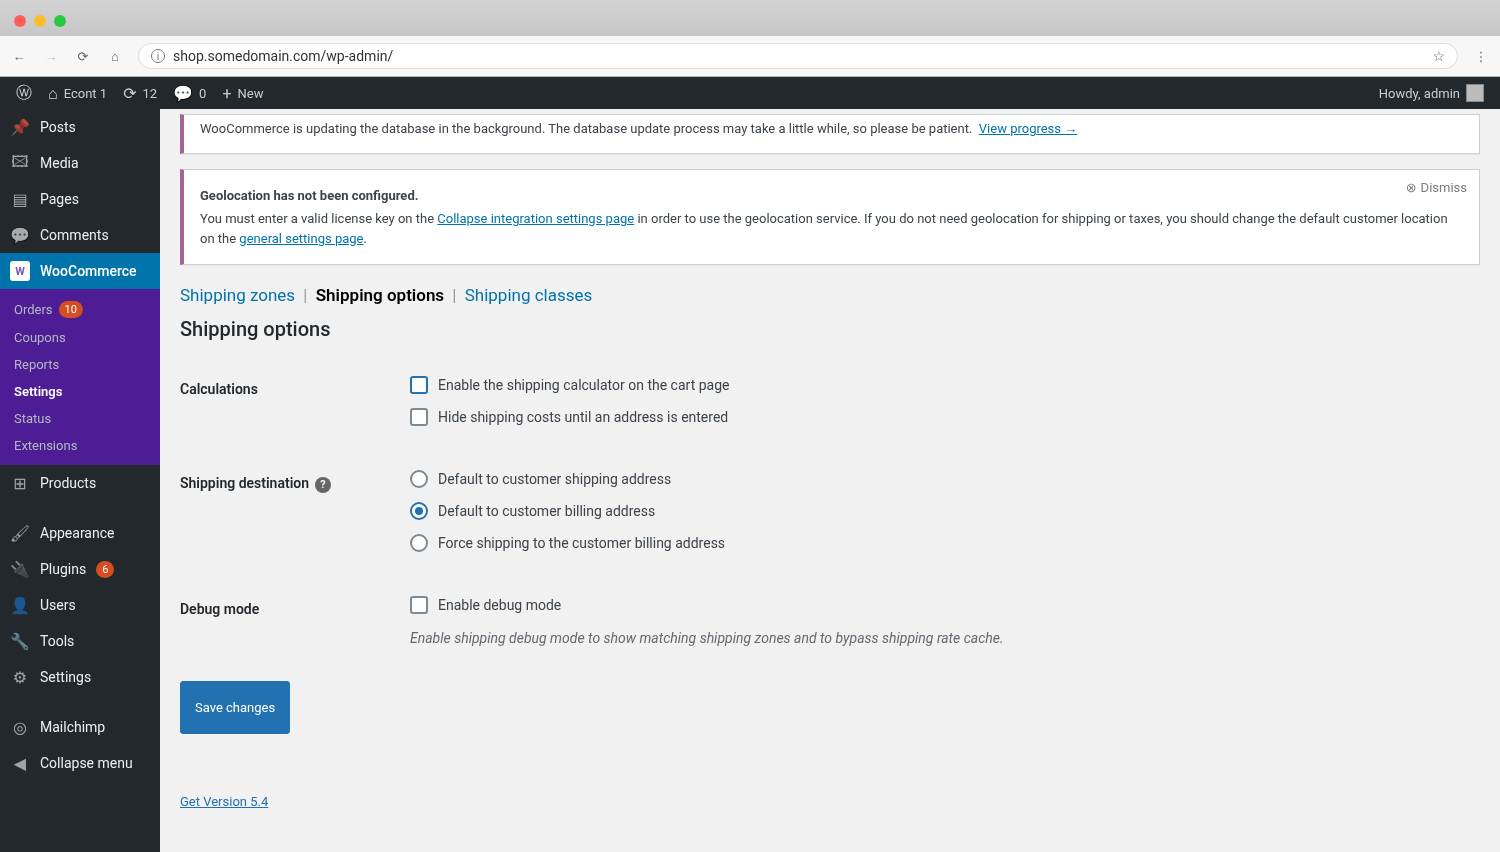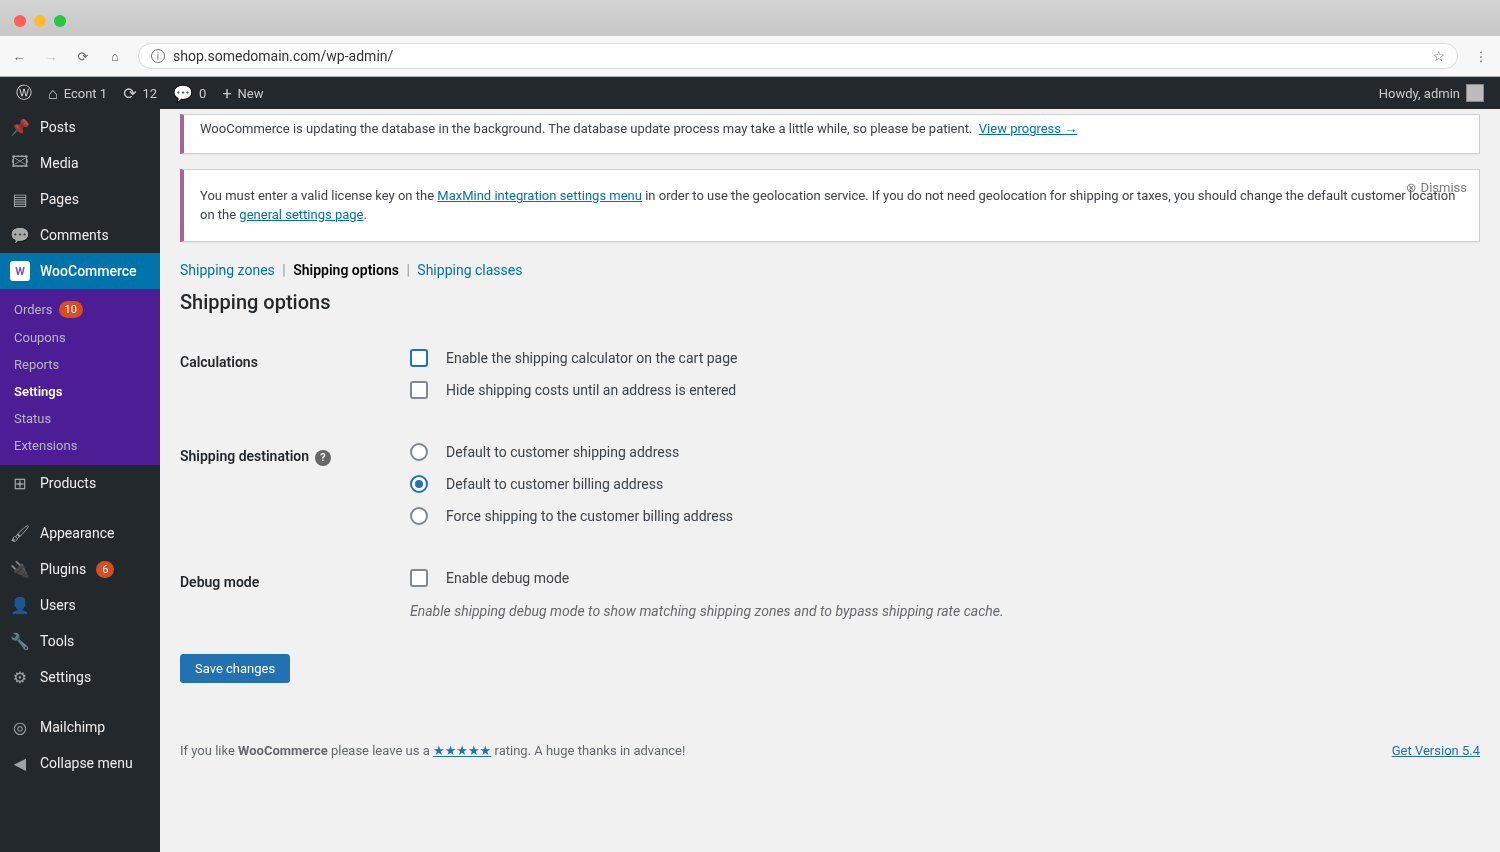--- a/index.html
+++ b/index.html
@@ -43,40 +43,40 @@
 
 .wp-content { flex: 1; padding: 0 20px 40px 20px; background:#f1f1f1; }
 
 .notice { background: #fff; border: 1px solid #ccd0d4; border-left: 4px solid #a46497; margin: 5px 0 15px; padding: 12px 16px; box-shadow: 0 1px 1px rgba(0,0,0,.04); position:relative; }
 .notice .dismiss { position:absolute; right:12px; top:10px; color:#787c82; cursor:pointer; display:flex; align-items:center; gap:4px; font-size:13px; }
 .notice p { margin: 4px 0; line-height: 1.5; color: #3c434a; }
 .notice strong { color: #3c434a; }
 .notice a { color: #0073aa; text-decoration: underline; }
 .notice.truncated { padding-top:0; padding-bottom:10px; }
 
-.subsubsub { margin: 20px 0 12px; font-size: 14px; }
+.subsubsub { margin: 20px 0 12px; font-size: 17px; }
 .subsubsub a { color: #0073aa; text-decoration: none; cursor:pointer; }
 .subsubsub .sep { color: #999; margin: 0 4px; }
 .subsubsub .current { color: #000; font-weight: 600; }
 
 h2.section-title { font-size: 20px; font-weight: 500; color: #23282d; margin: 10px 0 20px; }
 
 .form-table { width: 100%; border-collapse: collapse; }
 .form-table th { text-align: left; vertical-align: top; width: 220px; padding: 20px 10px 20px 0; font-weight: 600; color: #23282d; font-size:14px; }
 .form-table td { padding: 15px 10px; vertical-align: top; }
-.form-table label { display: flex; align-items: center; gap: 18px; margin-bottom: 14px; font-size: 14px; color: #3c434a; cursor:pointer; }
+.form-table label { display: flex; align-items: center; gap: 10px; margin-bottom: 14px; font-size: 14px; color: #3c434a; cursor:pointer; }
 .form-table input[type=checkbox] { width: 18px; height: 18px; border: 2px solid #7e8993; border-radius: 3px; appearance: none; cursor:pointer; background:#fff; }
 .form-table input[type=checkbox].highlight { border-color: #2271b1; }
 .form-table input[type=radio] { width: 18px; height: 18px; border: 2px solid #7e8993; border-radius: 50%; appearance: none; cursor:pointer; background:#fff; position:relative; }
 .form-table input[type=radio]:checked { border-color: #2271b1; }
 .form-table input[type=radio]:checked::after { content:''; width:8px; height:8px; background:#2271b1; border-radius:50%; position:absolute; top:3px; left:3px; }
 .desc { font-style: italic; color: #646970; margin-top: 16px; font-size:14px; }
 .help-tip { display:inline-block; width:16px; height:16px; background:#666; color:#fff; border-radius:50%; text-align:center; line-height:16px; font-size:11px; margin-left:6px; cursor:help; }
 
-.button-primary { background: #2271b1; border: 1px solid #2271b1; color: #fff; padding: 6px 14px; border-radius: 3px; font-size: 13px; cursor: pointer; }
+.button-primary { background: #2271b1; border: 1px solid #2271b1; color: #fff; padding: 18px 14px; border-radius: 3px; font-size: 13px; cursor: pointer; }
 
 .footer-rate { margin-top: 60px; display:flex; justify-content:space-between; font-size:13px; color:#646970; }
 .footer-rate a { color:#2271b1; text-decoration:underline; }
 .stars { color:#2271b1; }
 </style>
 </head>
 <body>
 
 <div class="browser-chrome">
   <div class="tab-bar">
@@ -213,22 +213,23 @@
 
     <div class="notice truncated">
       <p><span>WooCommerce is updating the database in the background. The database update process may take a little while, so please be patient.</span>&nbsp;&nbsp;<a>View progress →</a></p>
     </div>
 
     <div class="notice">
       <span class="dismiss">
           <span>⊗</span>
           <span>Dismiss</span>
         </span>
+      <p><strong>Geolocation has not been configured.</strong></p>
       <p>
-        <span>You must enter a valid license key on the </span><a>MaxMind integration settings menu</a><span> in order to use the geolocation service. If you do not need geolocation for shipping or taxes, you should change the default customer location on the </span><a>general settings page</a><span>.</span>
+        <span>You must enter a valid license key on the </span><a>Collapse integration settings page</a><span> in order to use the geolocation service. If you do not need geolocation for shipping or taxes, you should change the default customer location on the </span><a>general settings page</a><span>.</span>
       </p>
     </div>
 
     <div class="subsubsub">
       <a>Shipping zones</a>
       <span class="sep">|</span>
       <span class="current">Shipping options</span>
       <span class="sep">|</span>
       <a>Shipping classes</a>
     </div>
@@ -276,20 +277,17 @@
               </label>
           <p class="desc">Enable shipping debug mode to show matching shipping zones and to bypass shipping rate cache.</p>
         </td>
       </tr>
     </tbody>
       </table>
 
     <p style="margin-top:20px;"><button class="button-primary">Save changes</button></p>
 
     <div class="footer-rate">
-      <span>
-        <span>If you like </span><strong>WooCommerce</strong><span> please leave us a </span><a class="stars">★★★★★</a><span> rating. A huge thanks in advance!</span>
-      </span>
       <a>Get Version 5.4</a>
     </div>
 
   </div>
 </div>
 
 </body></html>

